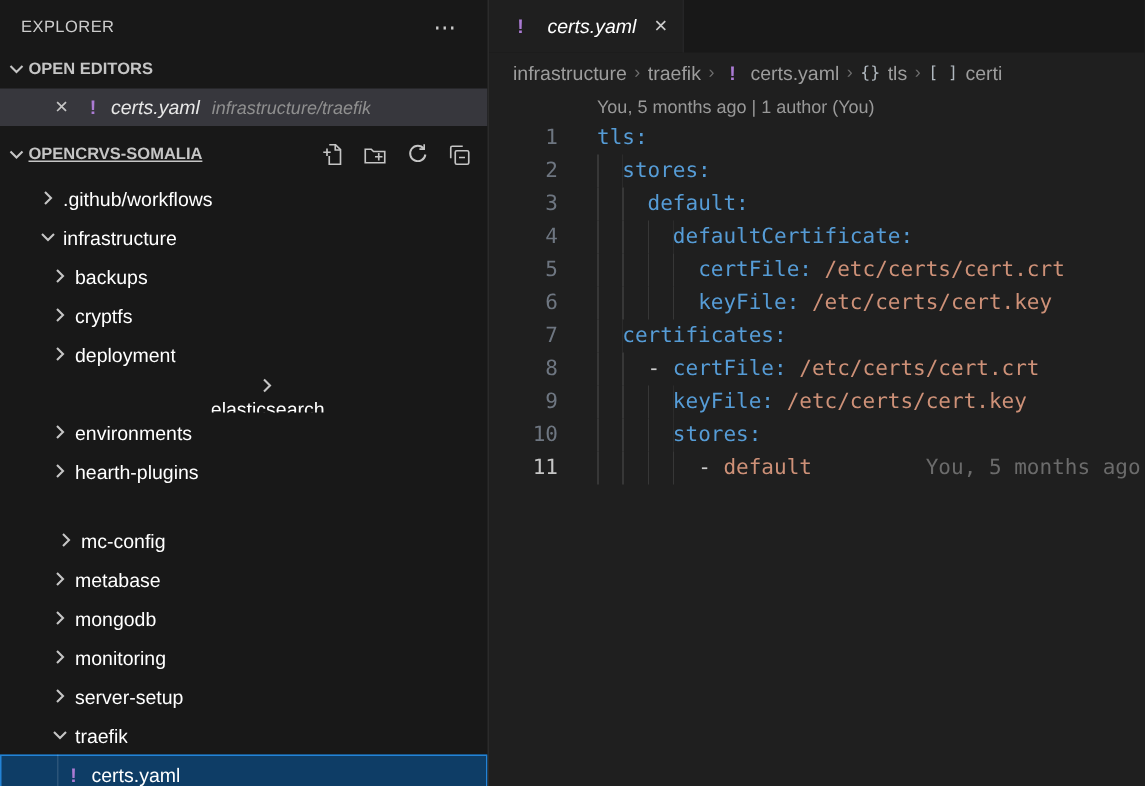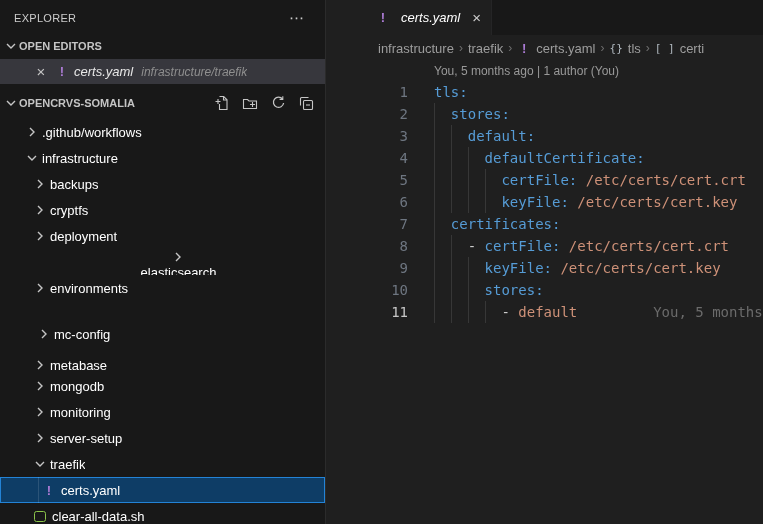--- a/index.html
+++ b/index.html
@@ -3,42 +3,42 @@
 <meta charset="utf-8">
 <style>
   * { margin:0; padding:0; box-sizing:border-box; }
   html,body { width:763px; height:524px; overflow:hidden; }
   body {
     background:#1f1f1f;
     font-family:"Liberation Sans", sans-serif;
     color:#cccccc;
     -webkit-font-smoothing:antialiased;
   }
-  .app { display:flex; width:763px; height:524px;gap:36px; }
+  .app { display:flex; width:763px; height:524px; }
 
   
   .sidebar {
     width:326px; height:524px; background:#181818;
     border-right:1px solid #2b2b2b; flex-shrink:0;
     display:flex; flex-direction:column; overflow:hidden;
   }
   .sidebar-header {
     height:35px; display:flex; align-items:center;
     padding:0 20px 0 14px; flex-shrink:0;
   }
   .sidebar-title { font-size:11px; color:#cccccc; letter-spacing:0.3px; }
   .more-actions { margin-left:auto; color:#cccccc; font-size:15px; cursor:pointer; letter-spacing:1px; }
 
   .section-header {
     height:22px; display:flex; align-items:center;
     font-size:11px; font-weight:bold; color:#c5c5c5;
     padding-left:3px; cursor:pointer; flex-shrink:0;
   }
   .section-header .twisty { width:16px; height:16px; display:inline-flex; align-items:center; justify-content:center; }
-  .section-header.workspace { height:24px; margin-top:7px; }
+  .section-header.workspace { height:24px; margin-top:7px;text-decoration:underline; }
   .header-actions { margin-left:auto; display:flex; align-items:center; padding-right:8px; gap:6px; }
   .icon-btn { width:22px; height:22px; display:inline-flex; align-items:center; justify-content:center; border-radius:4px; cursor:pointer; }
 
   .open-editor-row {
     height:25px; margin-top:2px; background:#37373d;
     display:flex; align-items:center; padding-left:33px;
     font-size:13px; cursor:pointer; flex-shrink:0;
   }
   .open-editor-row .close { color:#c5c5c5; font-size:15px; width:16px; text-align:center; margin-right:6px; }
   .file-ico-yaml { color:#ab7bd4; font-weight:bold; font-style:normal; font-size:13px; width:14px; text-align:center; margin-right:5px; flex-shrink:0; }
@@ -222,29 +222,37 @@
           <span class="tlabel">elasticsearch</span>
         </div>
         <div class="tree-row" style="padding-left: 32px;">
           <span class="twisty">
             <svg width="16" height="16" viewBox="0 0 16 16">
               <path d="M6 4l4 4-4 4" fill="none" stroke="#c5c5c5" stroke-width="1.4"></path>
             </svg>
           </span>
           <span class="tlabel">environments</span>
         </div>
+        <div class="tree-row" style="padding-left: 32px;">
+          <span class="twisty">
+            <svg width="16" height="16" viewBox="0 0 16 16">
+              <path d="M6 4l4 4-4 4" fill="none" stroke="#c5c5c5" stroke-width="1.4"></path>
+            </svg>
+          </span>
+          <span class="tlabel">hearth-plugins</span>
+        </div>
         <div class="tree-row" style="padding-left: 36px; margin-top: 20px;">
           <span class="twisty">
             <svg width="16" height="16" viewBox="0 0 16 16">
               <path d="M6 4l4 4-4 4" fill="none" stroke="#c5c5c5" stroke-width="1.4"></path>
             </svg>
           </span>
           <span class="tlabel">mc-config</span>
         </div>
-        <div class="tree-row" style="padding-left: 32px; align-items: flex-end;">
+        <div class="tree-row" style="padding-left: 32px;">
           <span class="twisty">
             <svg width="16" height="16" viewBox="0 0 16 16">
               <path d="M6 4l4 4-4 4" fill="none" stroke="#c5c5c5" stroke-width="1.4"></path>
             </svg>
           </span>
           <span class="tlabel">metabase</span>
         </div>
         <div class="tree-row" style="padding-left: 32px;">
           <span class="twisty">
             <svg width="16" height="16" viewBox="0 0 16 16">

